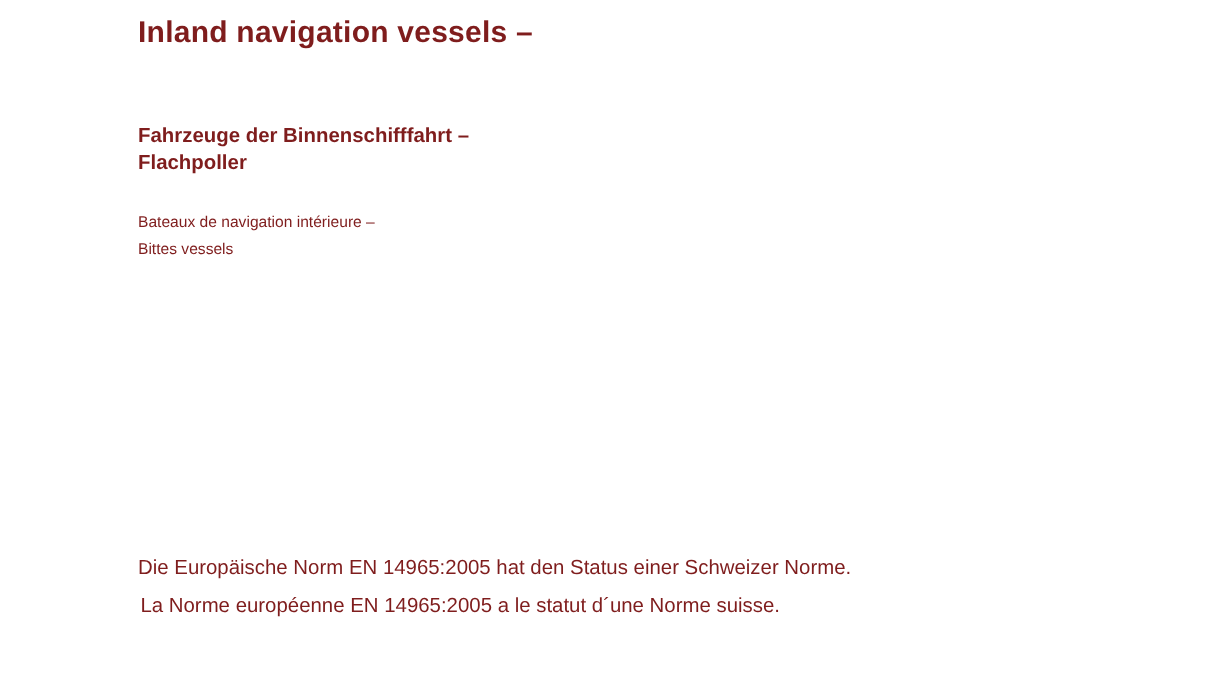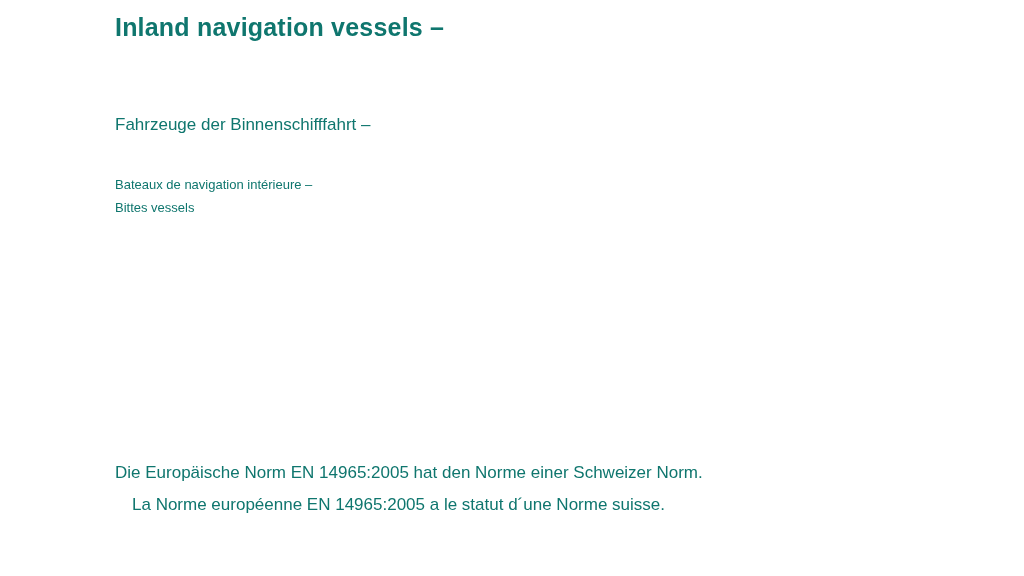--- a/index.html
+++ b/index.html
@@ -7,79 +7,80 @@
     padding: 0;
     background: #ffffff;
   }
   .page {
     position: relative;
     width: 836px;
     height: 576px;
     background: #ffffff;
     overflow: hidden;
     font-family: "Liberation Sans", sans-serif;
-    color: #0f766e;
+    color: #7f1d1d;
   }
   .title-en {
     position: absolute;
     left: 115px;
     top: 12px;
     margin: 0;
     font-size: 25px;
     font-weight: bold;
     line-height: 31px;
     letter-spacing: 0.2px;
   }
   .title-de {
     position: absolute;
     left: 115px;
-    top: 113px;
+    top: 101px;
     font-size: 17px;
-    font-weight: normal;
+    font-weight: bold;
     line-height: 23px;
   }
   .title-fr {
     position: absolute;
     left: 115px;
     top: 173px;
     font-size: 13px;
     font-weight: normal;
     line-height: 23px;
   }
   .status-de {
     position: absolute;
     left: 115px;
     top: 463px;
     font-size: 17px;
     line-height: 20px;
   }
   .status-fr {
     position: absolute;
-    left: 132px;
+    left: 117px;
     top: 495px;
     font-size: 17px;
     line-height: 20px;
   }
   .line { display: block; }
 </style>
 </head>
 <body>
 
 <div class="page">
 
   <h1 class="title-en">
     <span class="line">Inland navigation vessels –</span>
   </h1>
 
   <div class="title-de">
     <span class="line">Fahrzeuge der Binnenschifffahrt –</span>
+    <span class="line">Flachpoller</span>
   </div>
 
   <div class="title-fr">
     <span class="line">Bateaux de navigation intérieure –</span>
     <span class="line">Bittes vessels</span>
   </div>
 
-  <div class="status-de">Die Europäische Norm EN 14965:2005 hat den Norme einer Schweizer Norm.</div>
+  <div class="status-de">Die Europäische Norm EN 14965:2005 hat den Status einer Schweizer Norme.</div>
 
   <div class="status-fr">La Norme européenne EN 14965:2005 a le statut d´une Norme suisse.</div>
 
 </div>
 
 </body></html>

